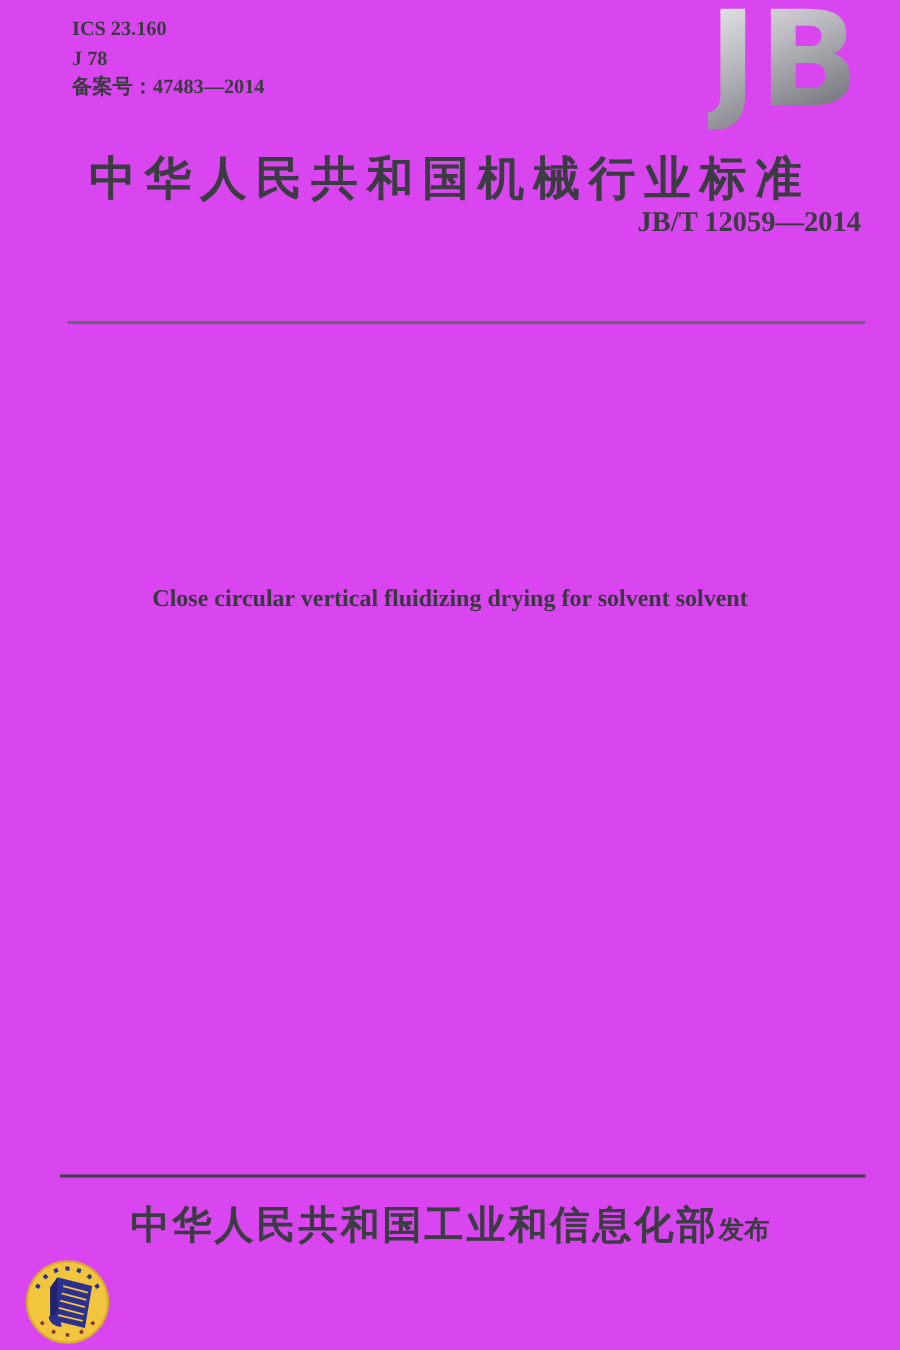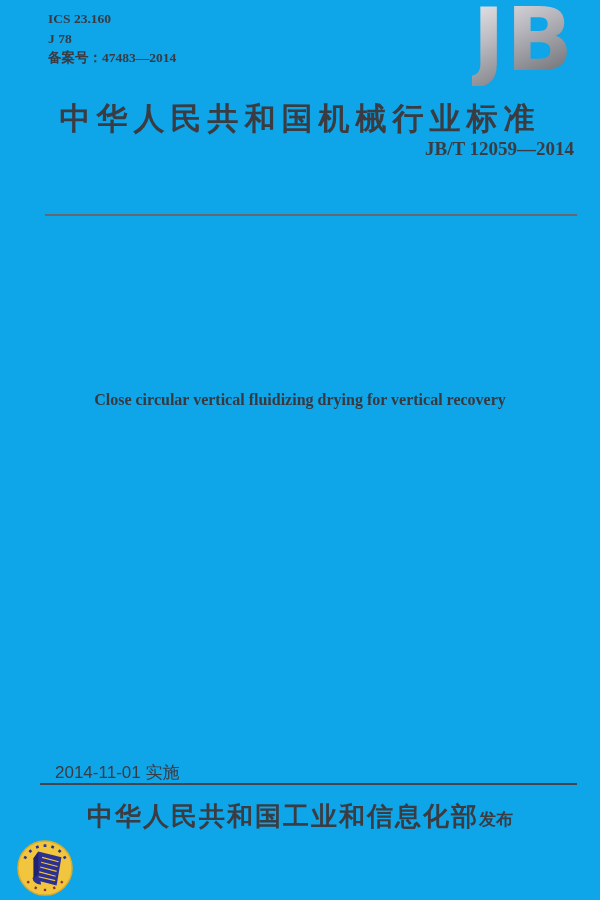--- a/index.html
+++ b/index.html
@@ -1,21 +1,21 @@
 <!DOCTYPE html>
 <html><head>
 <meta charset="utf-8">
 <style>
   html, body { margin: 0; padding: 0; background: #e8e8e8; }
   .page {
     position: relative;
     width: 600px;
     height: 900px;
     margin: 0 auto;
-    background: #0ea5e9;
+    background: #d946ef;
     overflow: hidden;
     font-family: "Liberation Sans", sans-serif;
     color: #38383f;
   }
   
   .meta-block {
     position: absolute;
     left: 48px;
     top: 9px;
     font-family: "Liberation Serif", serif;
@@ -135,24 +135,23 @@
   </div>
 
   <div class="jb-logo">JB</div>
 
   <div class="std-type">中华人民共和国机械行业标准</div>
 
   <div class="std-no">JB/T 12059—2014</div>
 
   <div class="rule rule-top"></div>
 
-  <div class="title-en">Close circular vertical fluidizing drying for vertical recovery</div>
+  <div class="title-en">Close circular vertical fluidizing drying for solvent solvent</div>
 
   <div class="dates-row">
-    <span>2014-11-01 实施</span>
   </div>
 
   <div class="rule rule-bottom"></div>
 
   <div class="publisher-row">
     <span class="publisher-name">中华人民共和国工业和信息化部</span><span class="publish-label">发布</span>
   </div>
 
   <svg class="stamp" viewBox="0 0 60 60" xmlns="http://www.w3.org/2000/svg" aria-hidden="true">
     <circle cx="30" cy="30" r="28" fill="#f1c53e"></circle>

